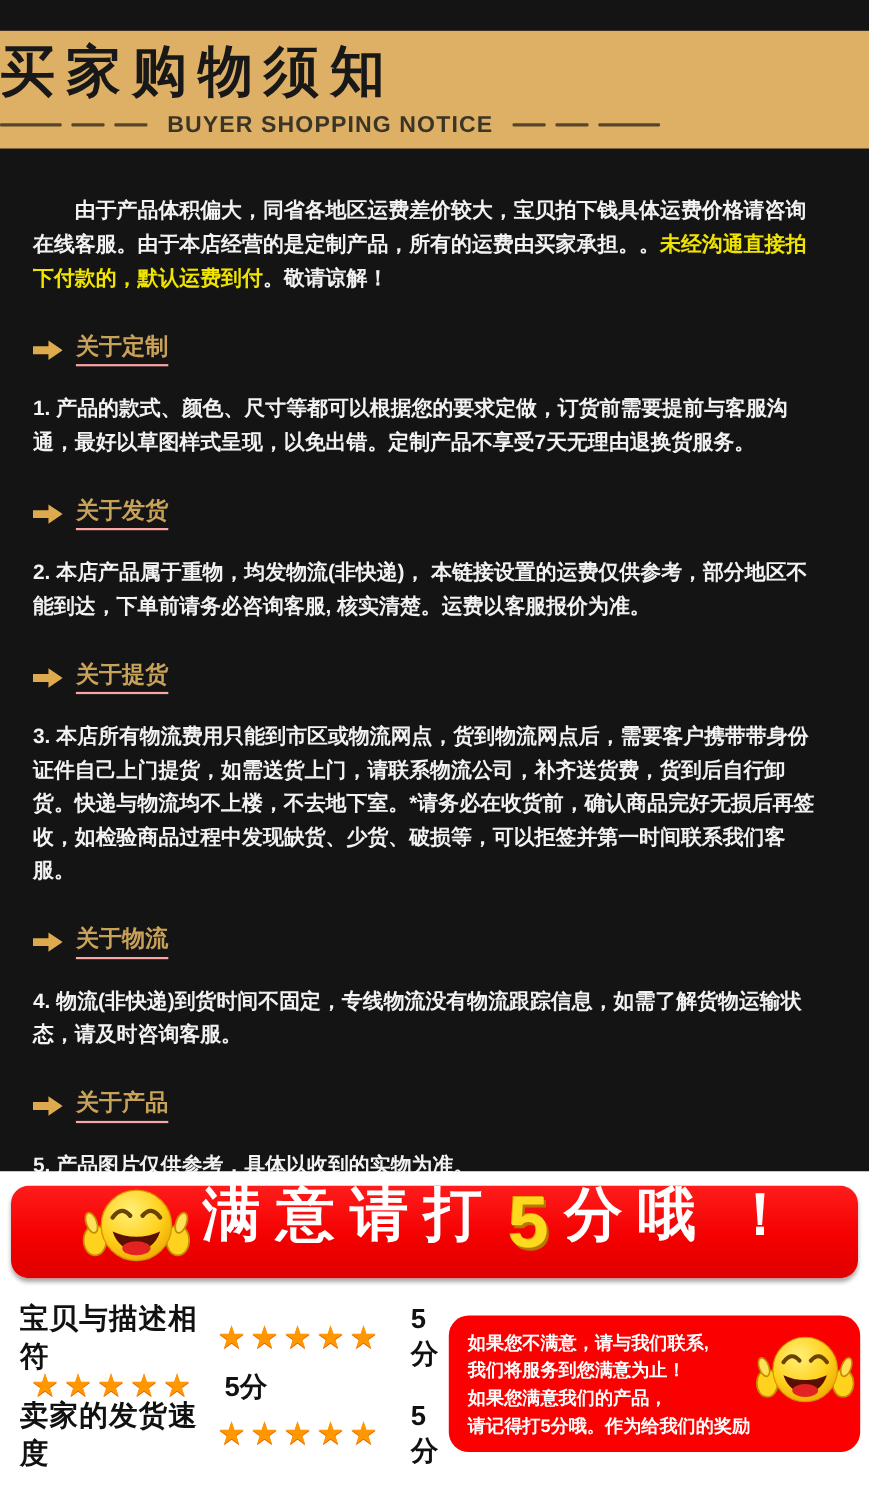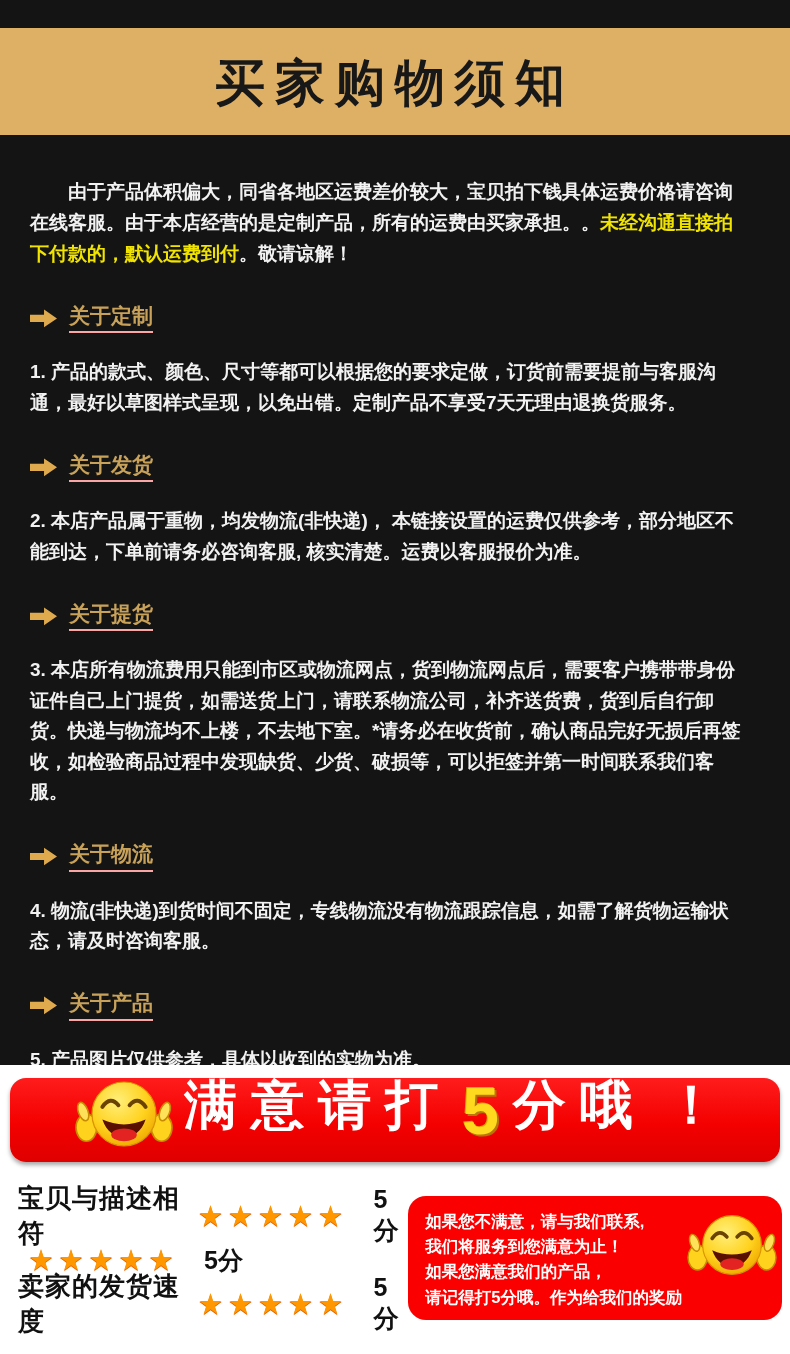--- a/index.html
+++ b/index.html
@@ -3,21 +3,21 @@
 <meta charset="utf-8">
 <style>
   * { margin:0; padding:0; box-sizing:border-box; }
   html,body { background:#ffffff; }
   body { font-family:"Liberation Sans","DejaVu Sans",sans-serif; width:790px; }
   .page { position:relative; width:790px; height:1354px; background:#ffffff; overflow:hidden; }
 
   
   .dark-area { position:relative; width:790px; height:1065px; background:#141414; }
   .top-strip { height:28px; background:#141414; }
-  .gold-banner { height:107px; background:#deb066; display:flex; flex-direction:column; align-items:center; justify-content:center; }
+  .gold-banner { height:107px; background:#deb066; display:flex; flex-direction:column; align-items:flex-start; justify-content:center; }
   .gold-title { font-size:50px; font-weight:bold; color:#181818; letter-spacing:10px; line-height:1; margin-top:2px; }
   .gold-subtitle-row { display:flex; align-items:center; gap:10px; margin-top:12px; }
   .dash-group { display:flex; align-items:center; gap:9px; }
   .dash { height:3px; background:#57462a; border-radius:1px; }
   .dash.d1 { width:56px; } .dash.d2 { width:30px; } .dash.d3 { width:30px; }
   .gold-subtitle { font-size:21px; font-weight:bold; color:#3b3527; letter-spacing:1px; margin:0 8px; }
 
   .notice-content { padding:42px 40px 0 30px; }
   .intro { color:#f2f2f2; font-size:19px; font-weight:bold; line-height:1.62; text-indent:2em; }
   .hl { color:#f0e400; }
@@ -60,20 +60,33 @@
 </head>
 <body>
 
 <div class="page">
 
   <div class="dark-area">
     <div class="top-strip"></div>
 
     <div class="gold-banner">
       <div class="gold-title">买家购物须知</div>
+      <div class="gold-subtitle-row">
+        <span class="dash-group">
+          <span class="dash d1"></span>
+            <span class="dash d2"></span>
+            <span class="dash d3"></span>
+        </span>
+        <span class="gold-subtitle">BUYER SHOPPING NOTICE</span>
+        <span class="dash-group">
+          <span class="dash d3"></span>
+            <span class="dash d2"></span>
+            <span class="dash d1"></span>
+        </span>
+      </div>
     </div>
 
     <div class="notice-content">
       <p class="intro"><span>由于产品体积偏大，同省各地区运费差价较大，宝贝拍下钱具体运费价格请咨询在线客服。由于本店经营的是定制产品，所有的运费由买家承担。。</span><span class="hl">未经沟通直接拍下付款的，默认运费到付</span><span>。敬请谅解！</span></p>
 
       <div class="section-heading">
         <span class="arrow-icon"></span>
         <span class="heading-text">关于定制</span>
       </div>
       <p class="section-body">1. 产品的款式、颜色、尺寸等都可以根据您的要求定做，订货前需要提前与客服沟通，最好以草图样式呈现，以免出错。定制产品不享受7天无理由退换货服务。</p>

